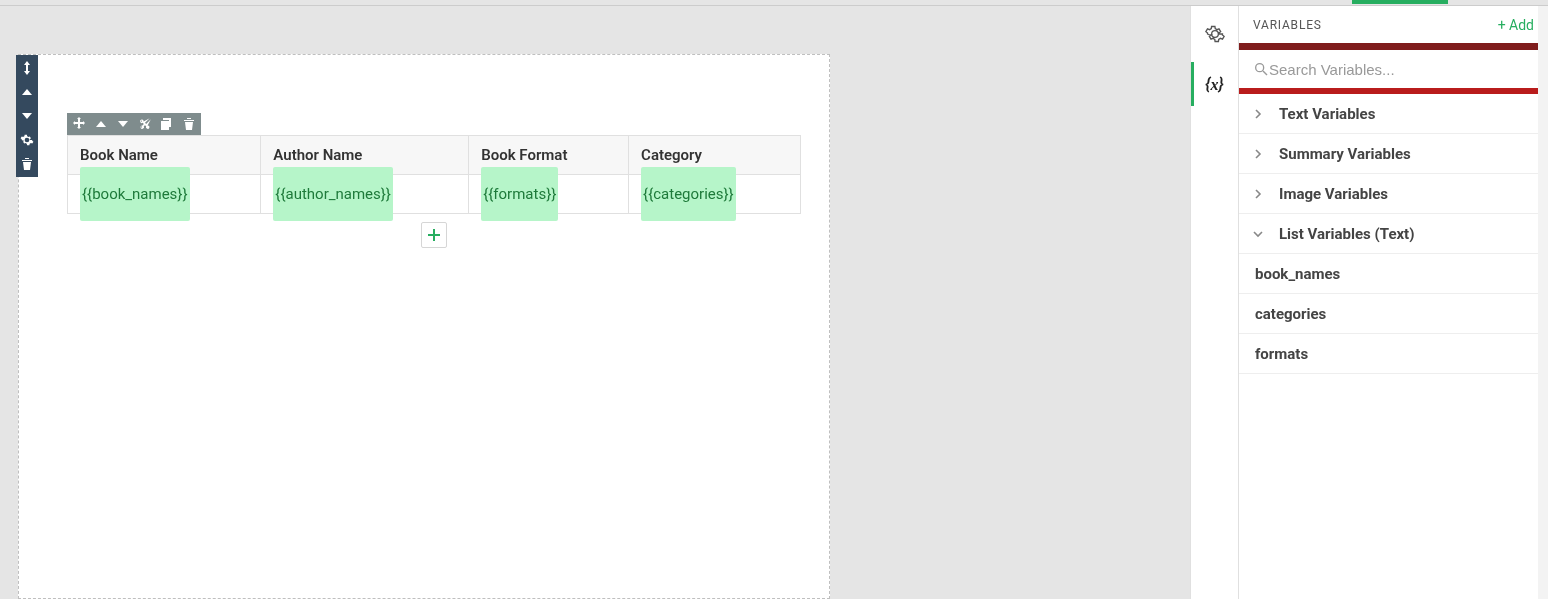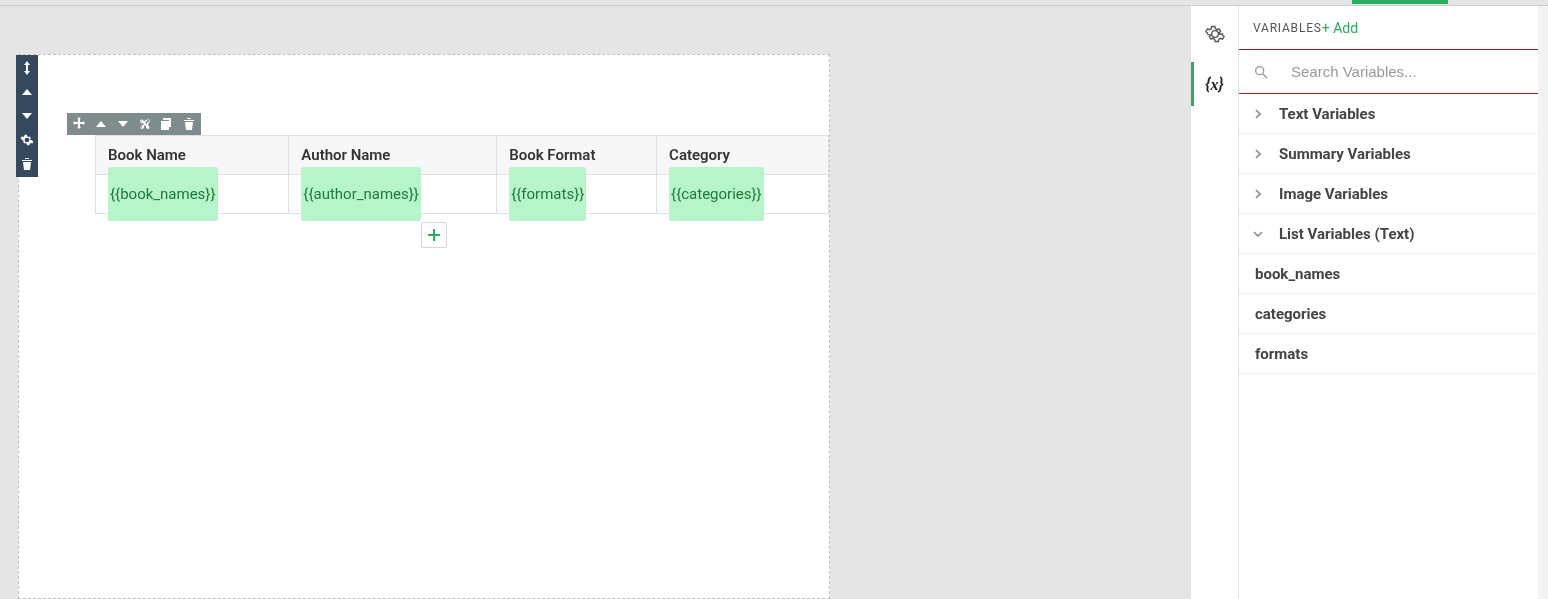--- a/index.html
+++ b/index.html
@@ -73,21 +73,20 @@
     }
     .block-toolbar .tb-btn {
       width: 16px; height: 16px;
       display: flex; align-items: center; justify-content: center;
       color: #fff; cursor: pointer;
     }
     table.data-table {
       width: 100%;
       border-collapse: collapse;
       border: 1px dashed #c8c8c8;
-      margin-left: 28px;
     }
     table.data-table th, table.data-table td {
       border: 1px solid #e0e0e0;
       padding: 10px 12px;
       text-align: left;
       font-size: 15px;
     }
     table.data-table th {
       background: #f7f7f7;
       font-weight: 600;
@@ -147,40 +146,40 @@
       width: 3px;
       background: #27ae60;
     }
     .rail-panel {
       flex: 1;
       display: flex; flex-direction: column;
       overflow: hidden;
     }
     .panel-header {
       height: 44px;
-      display: flex; align-items: center; justify-content: flex-start;
+      display: flex; align-items: center; justify-content: space-between;
       padding: 0 14px;
-      border-bottom: 1px solid #7f1d1d;
+      border-bottom: 7px solid #7f1d1d;
     }
     .panel-title {
       font-size: 12px;
       letter-spacing: 0.8px;
       color: #555;
     }
     .add-link {
       color: #27ae60;
       font-size: 14px;
       cursor: pointer;
     }
     .search-row {
       height: 44px;
       display: flex; align-items: center;
       padding: 0 14px;
-      border-bottom: 1px solid #b91c1c;
-      gap: 22px;
+      border-bottom: 6px solid #b91c1c;
+      gap: 0;
       color: #777;
     }
     .search-row input {
       flex: 1; border: none; outline: none;
       font-size: 15px; color: #333;
     }
     .search-row input::placeholder { color: #999; }
     .tree {
       flex: 1;
       overflow-y: auto;

